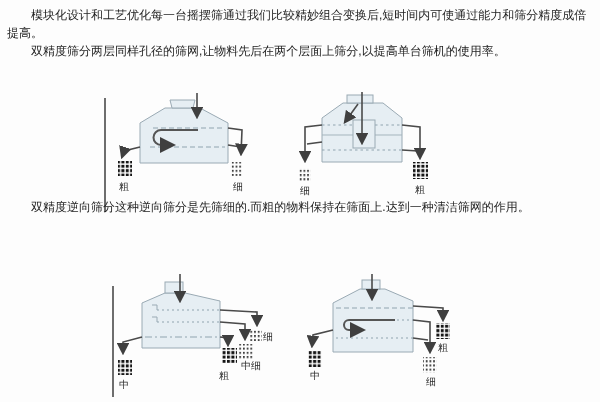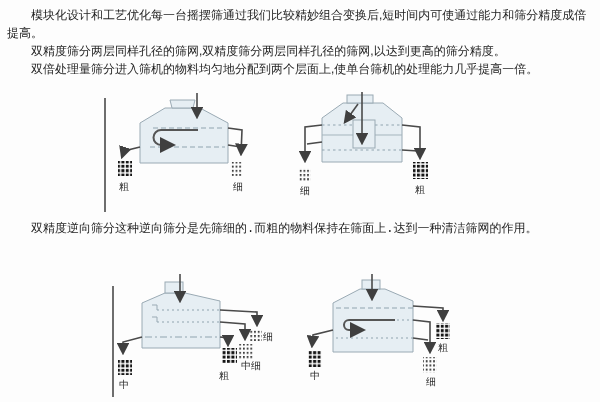--- a/index.html
+++ b/index.html
@@ -10,21 +10,21 @@
     overflow:hidden;
   }
   .page{position:relative;width:600px;height:402px;background:#fdfdfd;}
   .textblock{
     position:absolute;left:7px;width:589px;
     font-size:12px;line-height:18px;color:#1e1e1e;
     letter-spacing:0px;
   }
   .textblock p{margin:0;text-indent:2em;}
   .tb-top{top:6px;}
-  .tb-mid{top:220px;font-family:Liberation Mono, monospace;}
+  .tb-mid{top:198px;}
   svg.diag{position:absolute;overflow:visible;}
   #d1{left:95px;top:90px;}
   #d2{left:285px;top:90px;}
   #d3{left:95px;top:272px;}
   #d4{left:300px;top:272px;}
   .body-shape{fill:#e6eef3;stroke:#9aaab4;stroke-width:1;}
   .screen{stroke:#8fa3b0;stroke-width:1.2;fill:none;}
   .flow{stroke:#4a4a4a;stroke-width:1.6;fill:none;}
   .flow-thick{stroke:#555;stroke-width:2;fill:none;}
   .vline{stroke:#6e6e6e;stroke-width:2;}
@@ -46,22 +46,21 @@
     <marker id="arw" markerWidth="8" markerHeight="8" refX="6.5" refY="4" orient="auto">
       <path d="M0,0 L8,4 L0,8 z" fill="#3f3f3f"></path>
     </marker>
   </defs>
 </svg>
 
 <div class="page">
 
   <div class="textblock tb-top">
     <p>模块化设计和工艺优化每一台摇摆筛通过我们比较精妙组合变换后,短时间内可使通过能力和筛分精度成倍提高。</p>
-    <p>双精度筛分两层同样孔径的筛网,双精度筛分两层同样孔径的筛网,以达到更高的筛分精度。</p>
-    <p>双倍处理量筛分进入筛机的物料均匀地分配到两个层面上,使单台筛机的处理能力几乎提高一倍。</p>
+    <p>双精度筛分两层同样孔径的筛网,让物料先后在两个层面上筛分,以提高单台筛机的使用率。</p>
   </div>
 
   <svg id="d1" class="diag" width="190" height="125" viewBox="0 0 190 125">
     <line class="vline" x1="10" y1="8" x2="10" y2="122"></line>
     <polygon class="body-shape" points="45,33 70,18 105,18 133,33 133,73 45,73"></polygon>
     <polygon class="body-shape" points="77,18 75,10 100,10 98,18"></polygon>
     <line class="flow" x1="102" y1="3" x2="102" y2="27" marker-end="url(#arw)"></line>
     <line class="screen" x1="58" y1="38" x2="130" y2="38" stroke-dasharray="5,3"></line>
     <line class="screen" x1="55" y1="57" x2="130" y2="57" stroke-dasharray="5,3"></line>
     <path class="flow-thick" d="M 103,40 L 66,40 A 7.5,7.5 0 0 0 66,55 L 78,55" marker-end="url(#arw)"></path>

